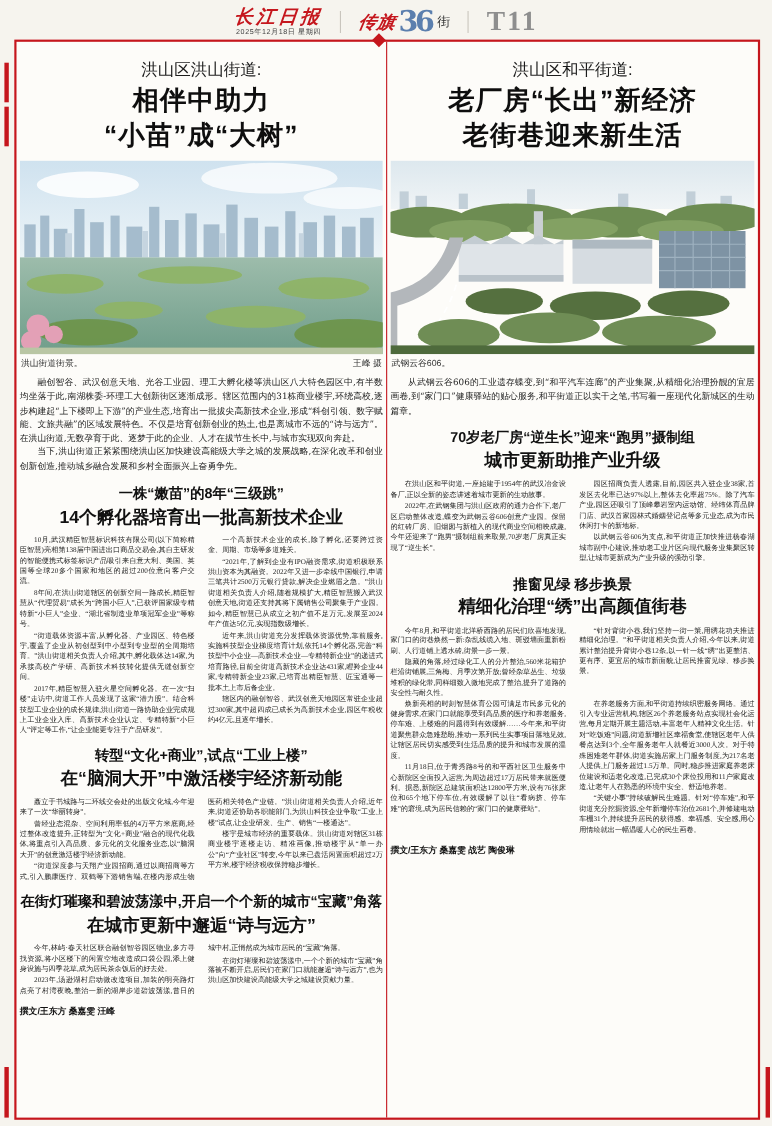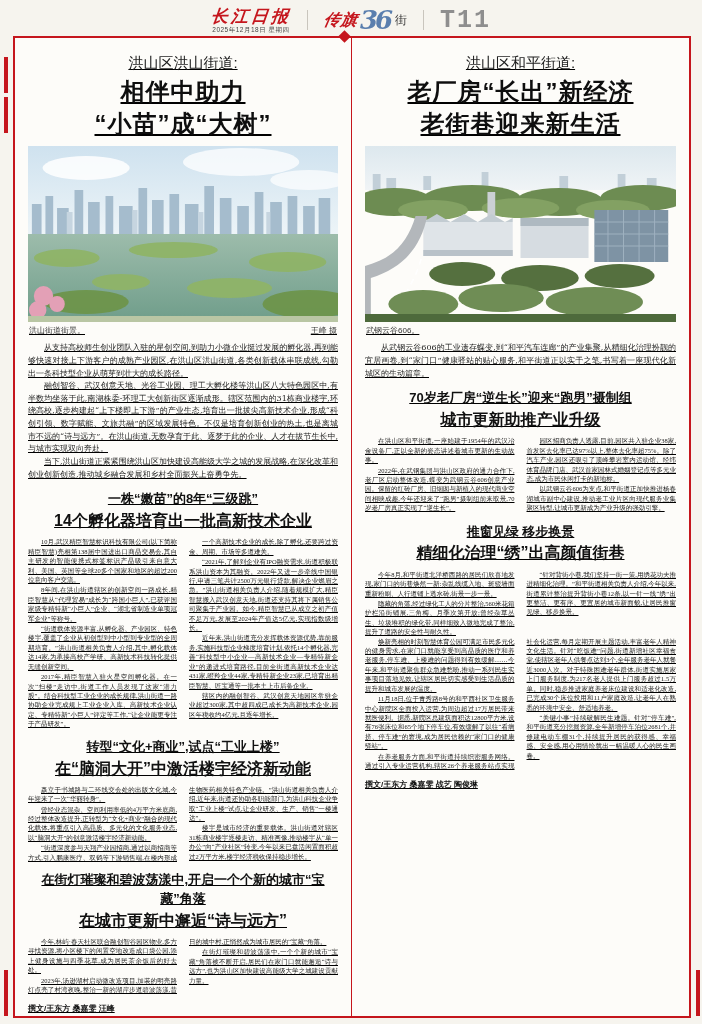--- a/index.html
+++ b/index.html
@@ -23,46 +23,46 @@
   }
   .date{font-size:6.5px;color:#444;letter-spacing:.5px;margin-top:1px;}
   .hdr-div{width:1px;height:20px;background:#c9c5bd;}
   .logo{display:flex;align-items:flex-end;gap:2px;}
   .logo-script{
     color:#c5161d;font-family:"DejaVu Serif",serif;font-weight:bold;
     font-style:italic;font-size:16px;letter-spacing:1px;transform:skewX(-10deg);
   }
   .logo-num{
     color:#5b7fae;font-family:"DejaVu Serif",serif;font-weight:bold;
-    font-style:italic;font-size:26px;line-height:.8;letter-spacing:-3px;
+    font-size:26px;line-height:.8;letter-spacing:-3px;
   }
   .logo-suffix{font-size:12px;color:#333;margin-left:3px;padding-bottom:2px;}
   .pageno{
-    font-family:Liberation Mono, monospace;font-weight:bold;font-size:25px;
+    font-family:Liberation Serif, serif;font-weight:bold;font-size:25px;
     color:#8e8e8e;letter-spacing:2px;
   }
 
   
   .regmark{position:absolute;width:4px;background:#c5161d;}
   .rm1{left:4px;top:57px;height:36px;}
   .rm2{left:4px;top:97px;height:36px;}
   .rm3{left:4px;bottom:8px;height:46px;}
   .rm4{right:2px;bottom:8px;height:46px;}
 
   
   .frame{
     position:absolute;left:13px;right:11px;top:36px;bottom:6px;
     border:2px solid #c5161d;background:#fdfcf9;box-sizing:border-box;
   }
   .frame-diamond{
     position:absolute;top:-6px;left:calc(49% - 5px);
     width:9px;height:9px;background:#c5161d;transform:rotate(45deg);
   }
   .columns{display:flex;height:100%;}
-  .col{width:50%;box-sizing:border-box;padding:12px 13px 6px;overflow:hidden;text-decoration:underline;}
+  .col{width:50%;box-sizing:border-box;padding:12px 3px 6px;overflow:hidden;}
   .col.left{border-right:1px solid #c5161d;}
 
   
   .kicker{text-align:center;font-size:15px;color:#1c1c1c;margin:4px 0 3px;}
   .headline{
     text-align:center;font-weight:900;font-size:24px;line-height:1.32;
     color:#0e0e0e;letter-spacing:1px;
   }
   figure{margin:7px 0 0;text-align:center;}
   .photo{display:block;width:100%;height:176px;}
@@ -182,21 +182,20 @@
                 <circle cx="10" cy="164" r="9"></circle>
             </g>
             <rect x="0" y="170" width="320" height="6" fill="#b9c6a4"></rect>
           </svg>
           <div class="caption-row">
             <span>洪山街道街景。</span>
             <span>王峰 摄</span>
           </div>
         </figure>
         <div class="intro">
-            <p>从支持高校师生创业团队入驻的星创空间,到助力小微企业挺过发展的孵化器,再到能够快速对接上下游客户的成熟产业园区,在洪山区洪山街道,各类创新载体串联成线,勾勒出一条科技型企业从萌芽到壮大的成长路径。</p>
             <p>融创智谷、武汉创意天地、光谷工业园、理工大孵化楼等洪山区八大特色园区中,有半数均坐落于此,南湖株委-环理工大创新街区逐渐成形。辖区范围内的31栋商业楼宇,环绕高校,逐步构建起“上下楼即上下游”的产业生态,培育出一批拔尖高新技术企业,形成“科创引领、数字赋能、文旅共融”的区域发展特色。不仅是培育创新创业的热土,也是离城市不远的“诗与远方”。在洪山街道,无数孕育于此、逐梦于此的企业、人才在拔节生长中,与城市实现双向奔赴。</p>
             <p>当下,洪山街道正紧紧围绕洪山区加快建设高能级大学之城的发展战略,在深化改革和创业创新创造,推动城乡融合发展和乡村全面振兴上奋勇争先。</p>
           </div>
 
         <div class="sec-head">
           <div class="h1">一株“嫩苗”的8年“三级跳”</div>
           <div class="h2">14个孵化器培育出一批高新技术企业</div>
         </div>
         <div class="sec-body">
             <p>10月,武汉精臣智慧标识科技有限公司(以下简称精臣智慧)亮相第138届中国进出口商品交易会,其自主研发的智能便携式标签标识产品吸引来自意大利、美国、英国等全球20多个国家和地区的超过200位意向客户交流。</p>

